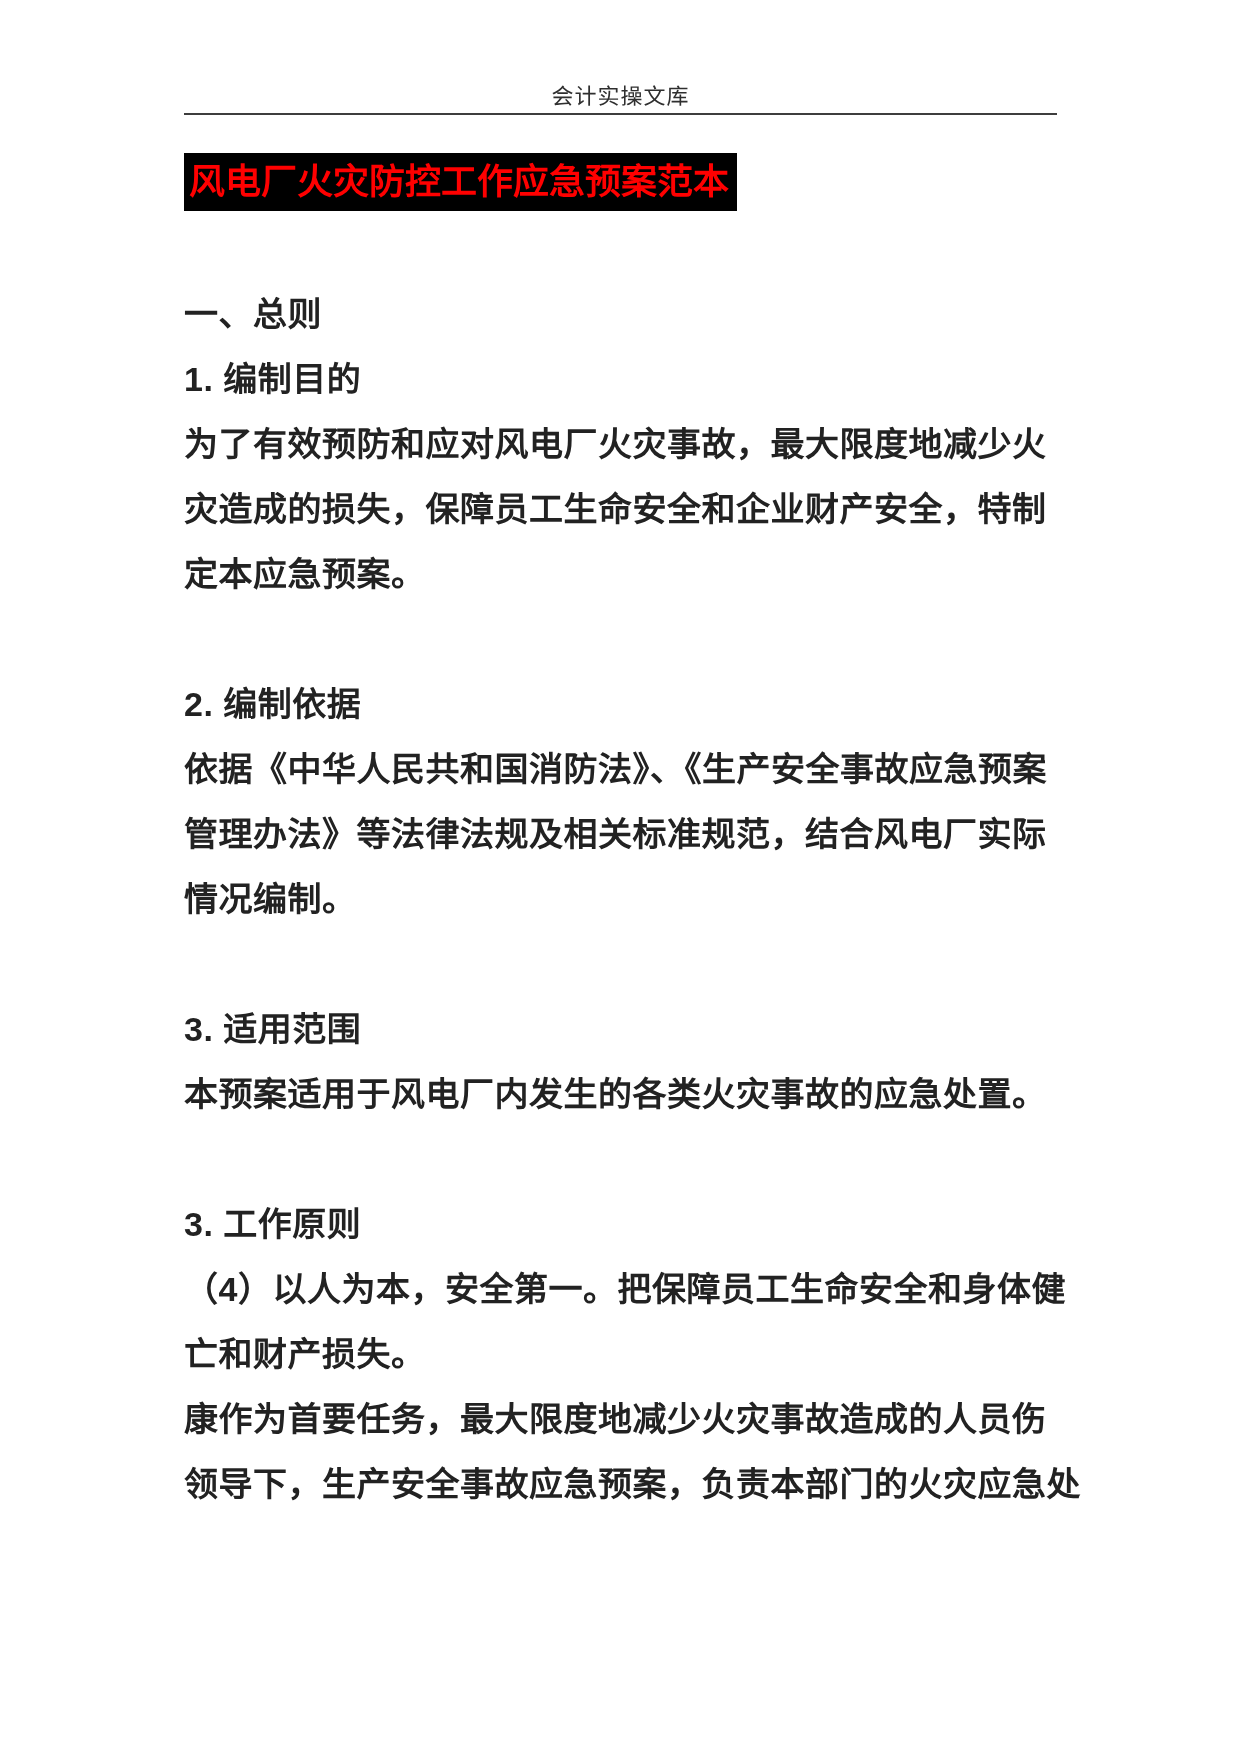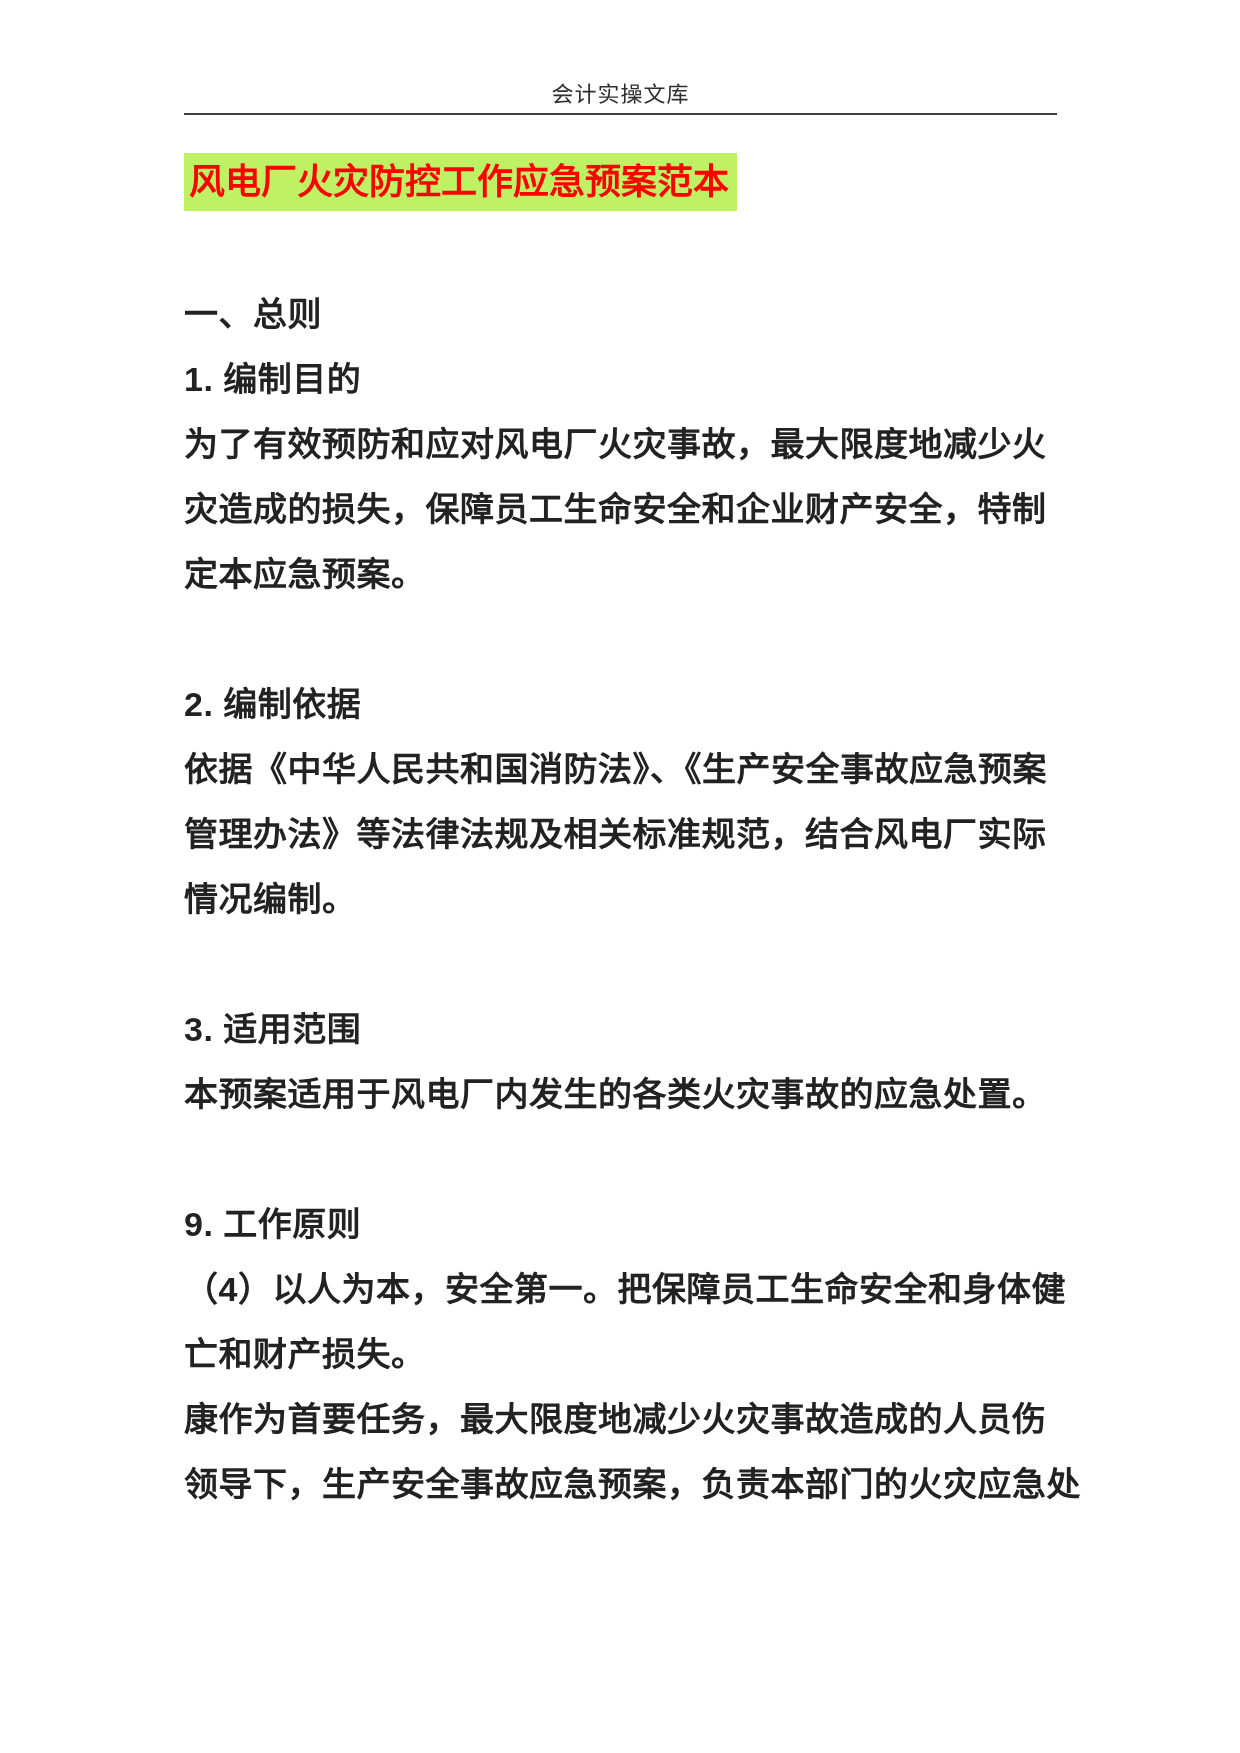--- a/index.html
+++ b/index.html
@@ -21,21 +21,21 @@
     top: 0;
     width: 873px;
   }
   
   .doc-header {
     padding-top: 84px;
     text-align: center;
   }
   .doc-header .header-text {
     display: inline-block;
-    font-family: Liberation Mono, monospace;
+    font-family: Liberation Serif, serif;
     font-size: 22px;
     line-height: 26px;
     color: #2f2f2f;
     letter-spacing: 1px;
   }
   .header-divider {
     margin-top: 3px;
     border-bottom: 2px solid #3d3d3d;
     height: 0;
   }
@@ -76,39 +76,39 @@
 
 <div class="page">
   <div class="content">
 
     <div class="doc-header">
       <span class="header-text">会计实操文库</span>
     </div>
     <div class="header-divider"></div>
 
     <div class="title-row">
-      <span class="title-highlight" style="background: #bef264; color: rgb(255, 0, 0);">风电厂火灾防控工作应急预案范本</span>
+      <span class="title-highlight" style="background: #000000; color: rgb(255, 0, 0);">风电厂火灾防控工作应急预案范本</span>
     </div>
 
     <div class="doc-lines">
         <div class="line heading">一、总则</div>
         <div class="line heading">1. 编制目的</div>
         <div class="line body">为了有效预防和应对风电厂火灾事故，最大限度地减少火</div>
         <div class="line body">灾造成的损失，保障员工生命安全和企业财产安全，特制</div>
         <div class="line body">定本应急预案。</div>
         <div class="line blank"></div>
         <div class="line heading">2. 编制依据</div>
         <div class="line body">依据《中华人民共和国消防法》、《生产安全事故应急预案</div>
         <div class="line body">管理办法》等法律法规及相关标准规范，结合风电厂实际</div>
         <div class="line body">情况编制。</div>
         <div class="line blank"></div>
         <div class="line heading">3. 适用范围</div>
         <div class="line body">本预案适用于风电厂内发生的各类火灾事故的应急处置。</div>
         <div class="line blank"></div>
-        <div class="line heading">9. 工作原则</div>
+        <div class="line heading">3. 工作原则</div>
         <div class="line body">（4）以人为本，安全第一。把保障员工生命安全和身体健</div>
         <div class="line body">亡和财产损失。</div>
         <div class="line body">康作为首要任务，最大限度地减少火灾事故造成的人员伤</div>
         <div class="line body">领导下，生产安全事故应急预案，负责本部门的火灾应急处</div>
       </div>
 
   </div>
 </div>
 
 </body></html>

